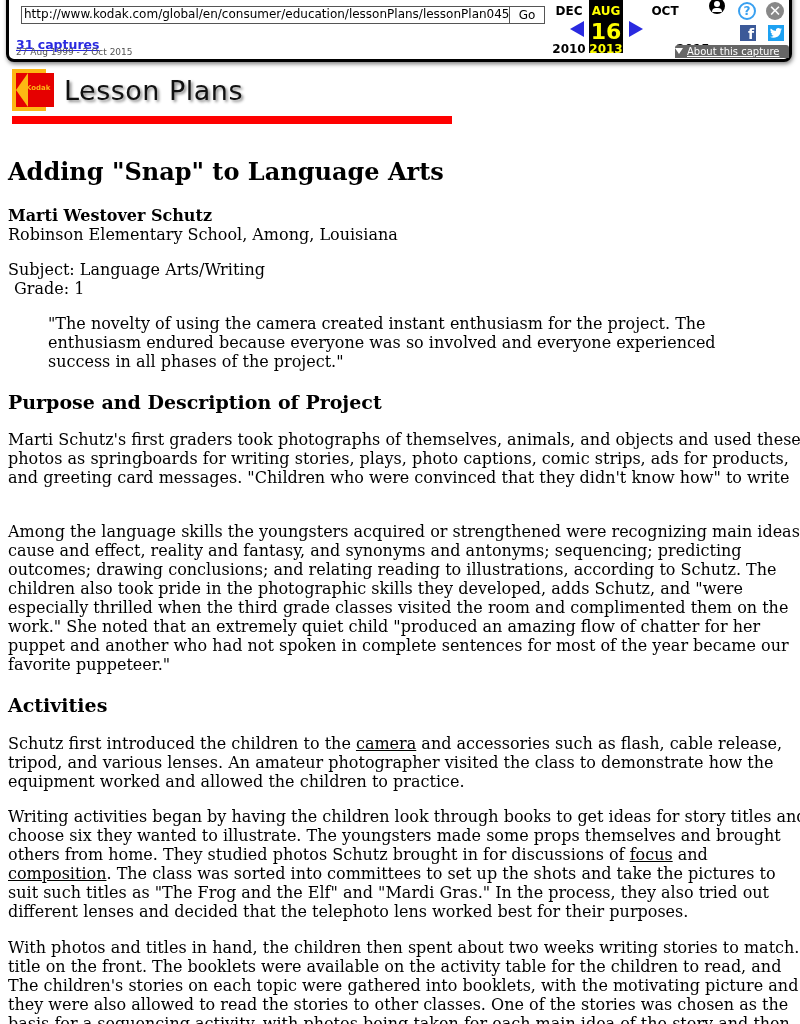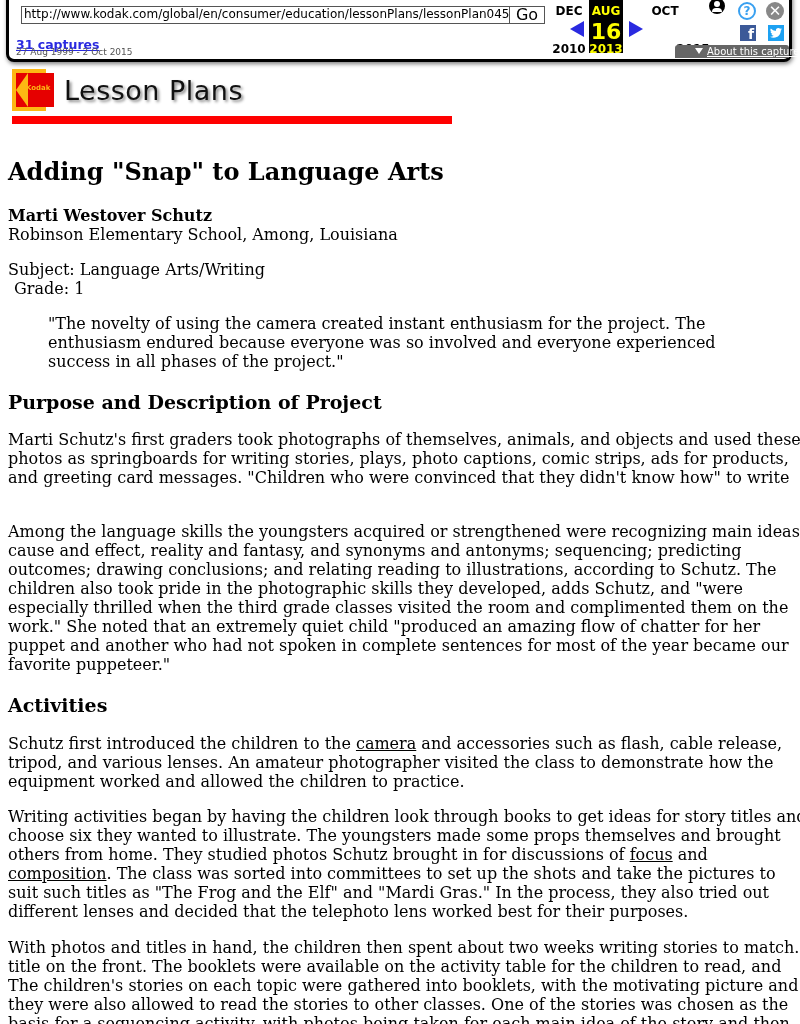--- a/index.html
+++ b/index.html
@@ -12,21 +12,21 @@
     box-shadow: 1px 2px 4px rgba(0,0,0,0.5);
     font-family: "DejaVu Sans", sans-serif; box-sizing: border-box;
   }
   #wm-url {
     position: absolute; left: 12px; top: 9px; width: 484px; height: 16px;
     border: 1px solid #555; font-family: "DejaVu Sans", sans-serif; font-size: 12px;
     padding: 0 2px; color: #000; background: #fff; box-sizing: content-box; overflow: hidden; white-space: nowrap;
   }
   #wm-go {
     position: absolute; left: 500px; top: 9px; width: 34px; height: 16px;
-    border: 1px solid #555; background: #fff; font-family: "DejaVu Sans", sans-serif; font-size: 16px;
+    border: 1px solid #555; background: #fff; font-family: "DejaVu Sans", sans-serif; font-size: 12px;
     text-align: center; line-height: 16px; color: #000;
   }
   #wm-captures { position: absolute; left: 7px; top: 40px; font-size: 12.5px; font-weight: bold; color: #2a2ae0; text-decoration: underline; }
   #wm-daterange { position: absolute; left: 7px; top: 50px; font-size: 9px; color: #555; }
   .wm-col { position: absolute; top: 6px; width: 44px; text-align: center; font-size: 12px; font-weight: bold; }
   .wm-col .m { height: 18px; line-height: 16px; }
   .wm-col .y { position: absolute; top: 38px; width: 44px; left: 0; line-height: 16px; }
   #wm-prev { left: 538px; }
   #wm-cur { left: 580px; width: 34px; background: #000; color: #ff0; height: 56px; top: 0; }
   #wm-cur .m { margin-top: 6px; }
@@ -39,21 +39,21 @@
   #wm-prev .y { top: 38px; }
   #wm-next .y { top: 38px; margin-left: 28px; }
 
   #wm-user { position: absolute; left: 700px; top: 1px; width: 16px; height: 16px; border-radius: 50%; background: #000; }
   #wm-user::after { content: ""; position: absolute; left: 5px; top: 3px; width: 6px; height: 6px; border-radius: 50%; background: #fff; }
   #wm-user::before { content: ""; position: absolute; left: 3px; top: 10px; width: 10px; height: 4px; border-radius: 5px 5px 0 0; background: #fff; }
   #wm-help { position: absolute; left: 729px; top: 5px; width: 14px; height: 14px; border: 2px solid #39a0f0; border-radius: 50%; color: #39a0f0; font-size: 12px; font-weight: bold; text-align: center; line-height: 14px; }
   #wm-close { position: absolute; left: 757px; top: 5px; width: 18px; height: 18px; border-radius: 50%; background: #888; color: #fff; font-size: 15px; font-weight: bold; text-align: center; line-height: 18px; }
   #wm-fb { position: absolute; left: 731px; top: 28px; width: 16px; height: 16px; background: #3b5998; color: #fff; font-size: 14px; font-weight: bold; text-align: right; line-height: 18px; overflow: hidden; box-sizing: border-box; padding-right: 2px; }
   #wm-tw { position: absolute; left: 759px; top: 28px; width: 16px; height: 16px; background: #1da1f2; color: #fff; font-size: 11px; text-align: center; line-height: 16px; }
-  #wm-about { position: absolute; left: 666px; top: 48px; width: 114px; height: 13px; background: #666; color: #fff; font-size: 10px; line-height: 13px; border-radius: 3px 3px 0 0; padding-left: 20px; box-sizing: border-box; white-space: nowrap; }
+  #wm-about { position: absolute; left: 666px; top: 48px; width: 114px; height: 13px; background: #666; color: #fff; font-size: 10px; line-height: 13px; border-radius: 3px 3px 0 0; padding-left: 0; box-sizing: border-box; white-space: nowrap; }
   #wm-about .tri { display: inline-block; width: 0; height: 0; border-left: 4px solid transparent; border-right: 4px solid transparent; border-top: 6px solid #fff; margin-right: 4px; vertical-align: 1px; }
   #wm-about .lbl { text-decoration: underline; }
 
   
   #banner { position: absolute; left: 12px; top: 69px; }
   #kodak-logo { position: absolute; left: 0; top: 0; width: 34px; height: 42px; background: #fdb813; }
   #kodak-logo .red { position: absolute; left: 4px; top: 4px; width: 38px; height: 34px; background: #e60000; }
   #kodak-logo .k {
     position: absolute; left: 4px; top: 4px; width: 0; height: 0;
     border-top: 17px solid transparent; border-bottom: 17px solid transparent; border-right: 12px solid #fdb813;

